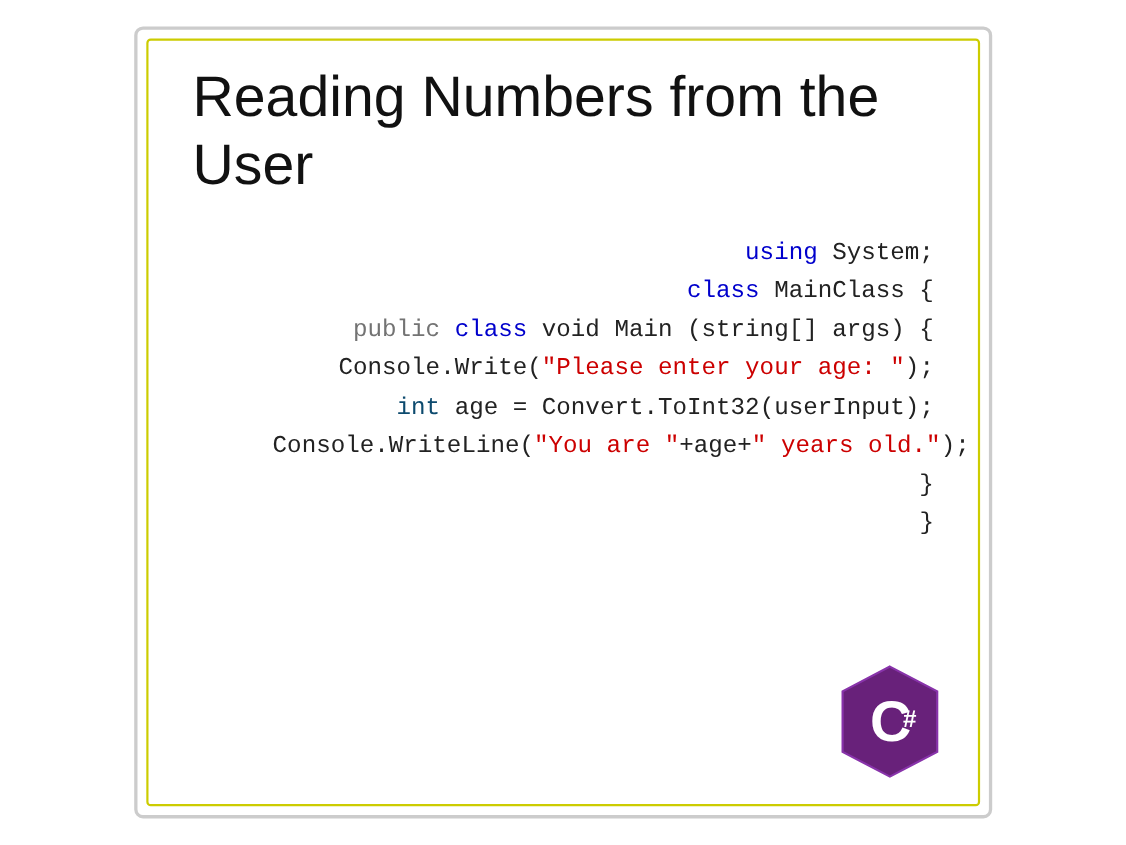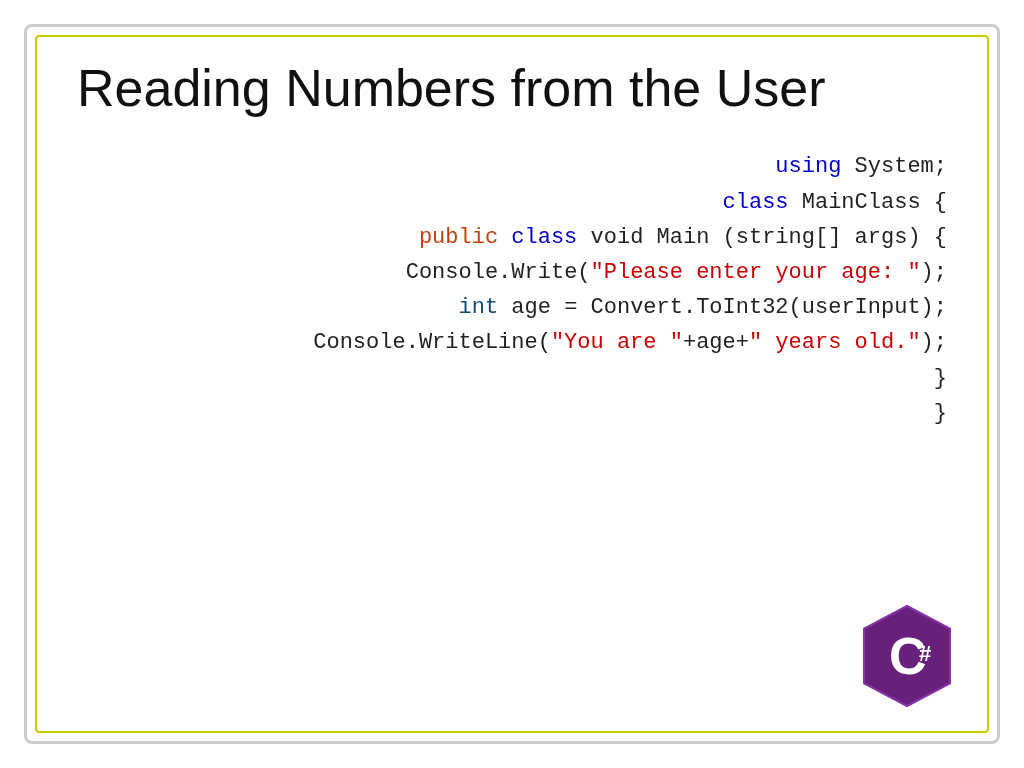--- a/index.html
+++ b/index.html
@@ -8,21 +8,21 @@
       width: 1024px;
       height: 768px;
       background: #ffffff;
       display: flex;
       align-items: center;
       justify-content: center;
       font-family: Arial, sans-serif;
     }
 
     .slide {
-      width: 976px;
+      width: 780px;
       height: 720px;
       border: 3px solid #cccccc;
       border-radius: 8px;
       background: #ffffff;
       position: relative;
       padding: 30px 50px;
       overflow: hidden;
     }
 
     .slide-title {
@@ -46,21 +46,21 @@
     .code-line {
       display: block;
       white-space: pre;
     }
 
     .kw-blue {
       color: #0000cc;
     }
 
     .kw-blue-public {
-      color: #c2410c;
+      color: #737373;
     }
 
     .str-red {
       color: #cc0000;
     }
 
     .kw-int {
       color: #0c4a6e;
     }
 

